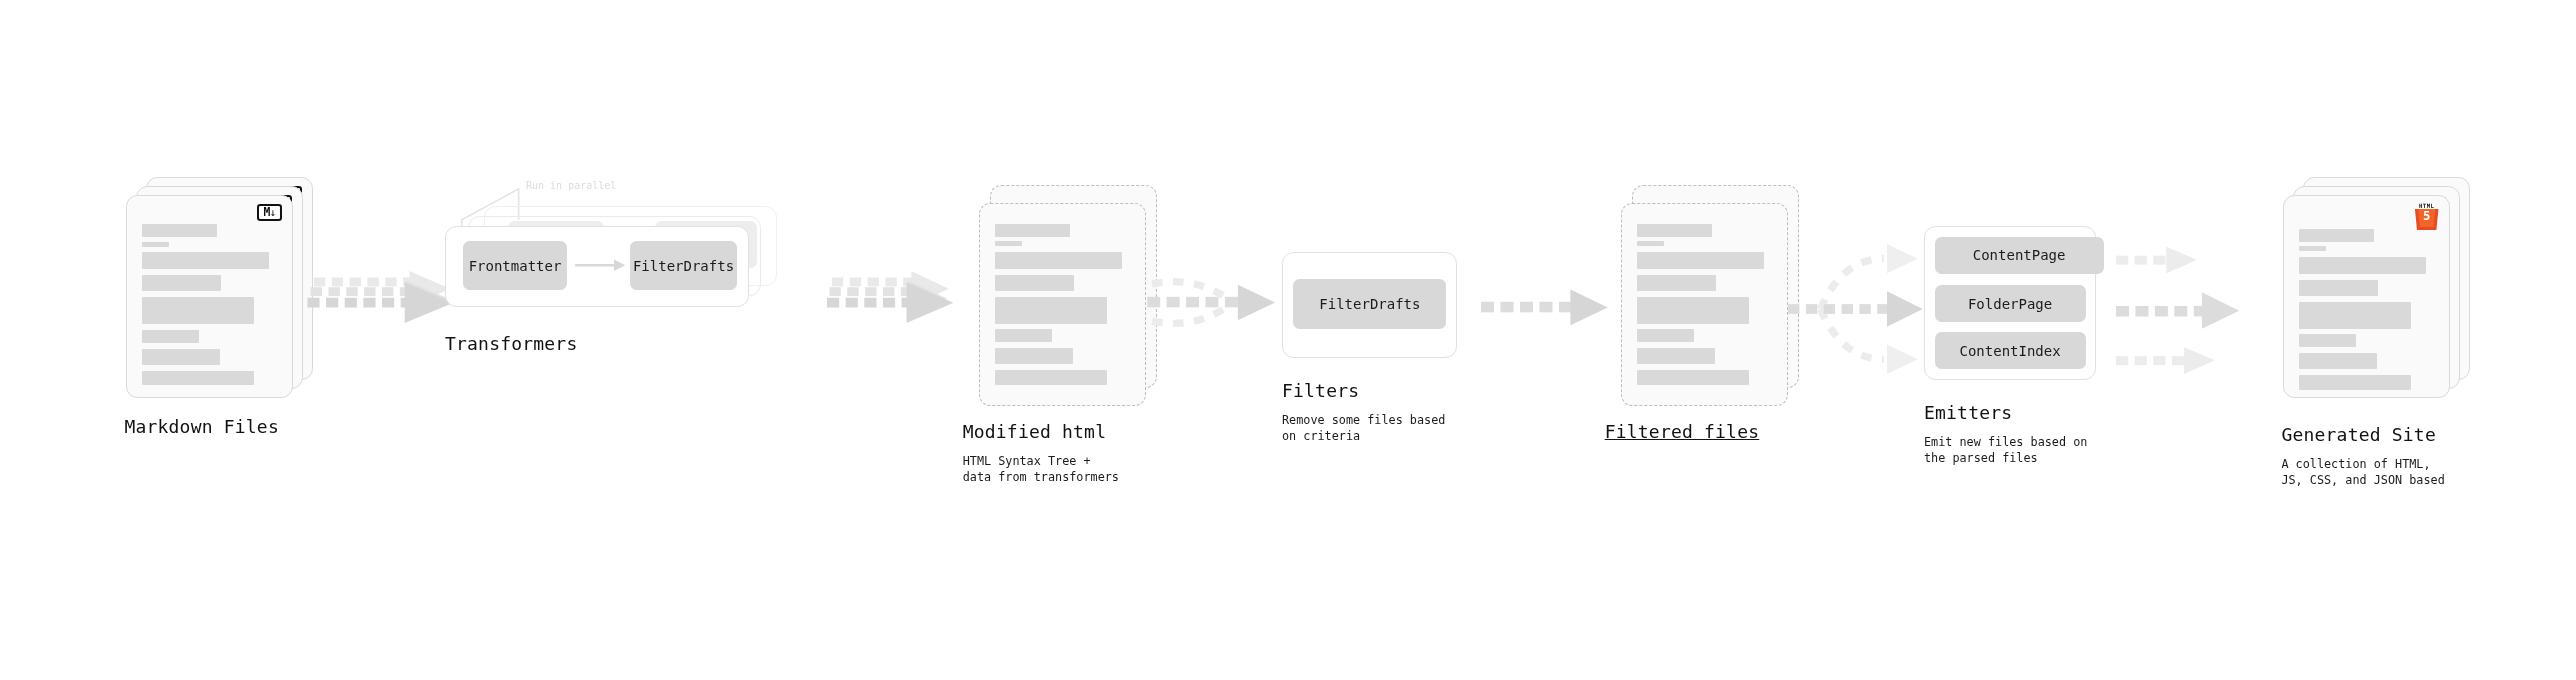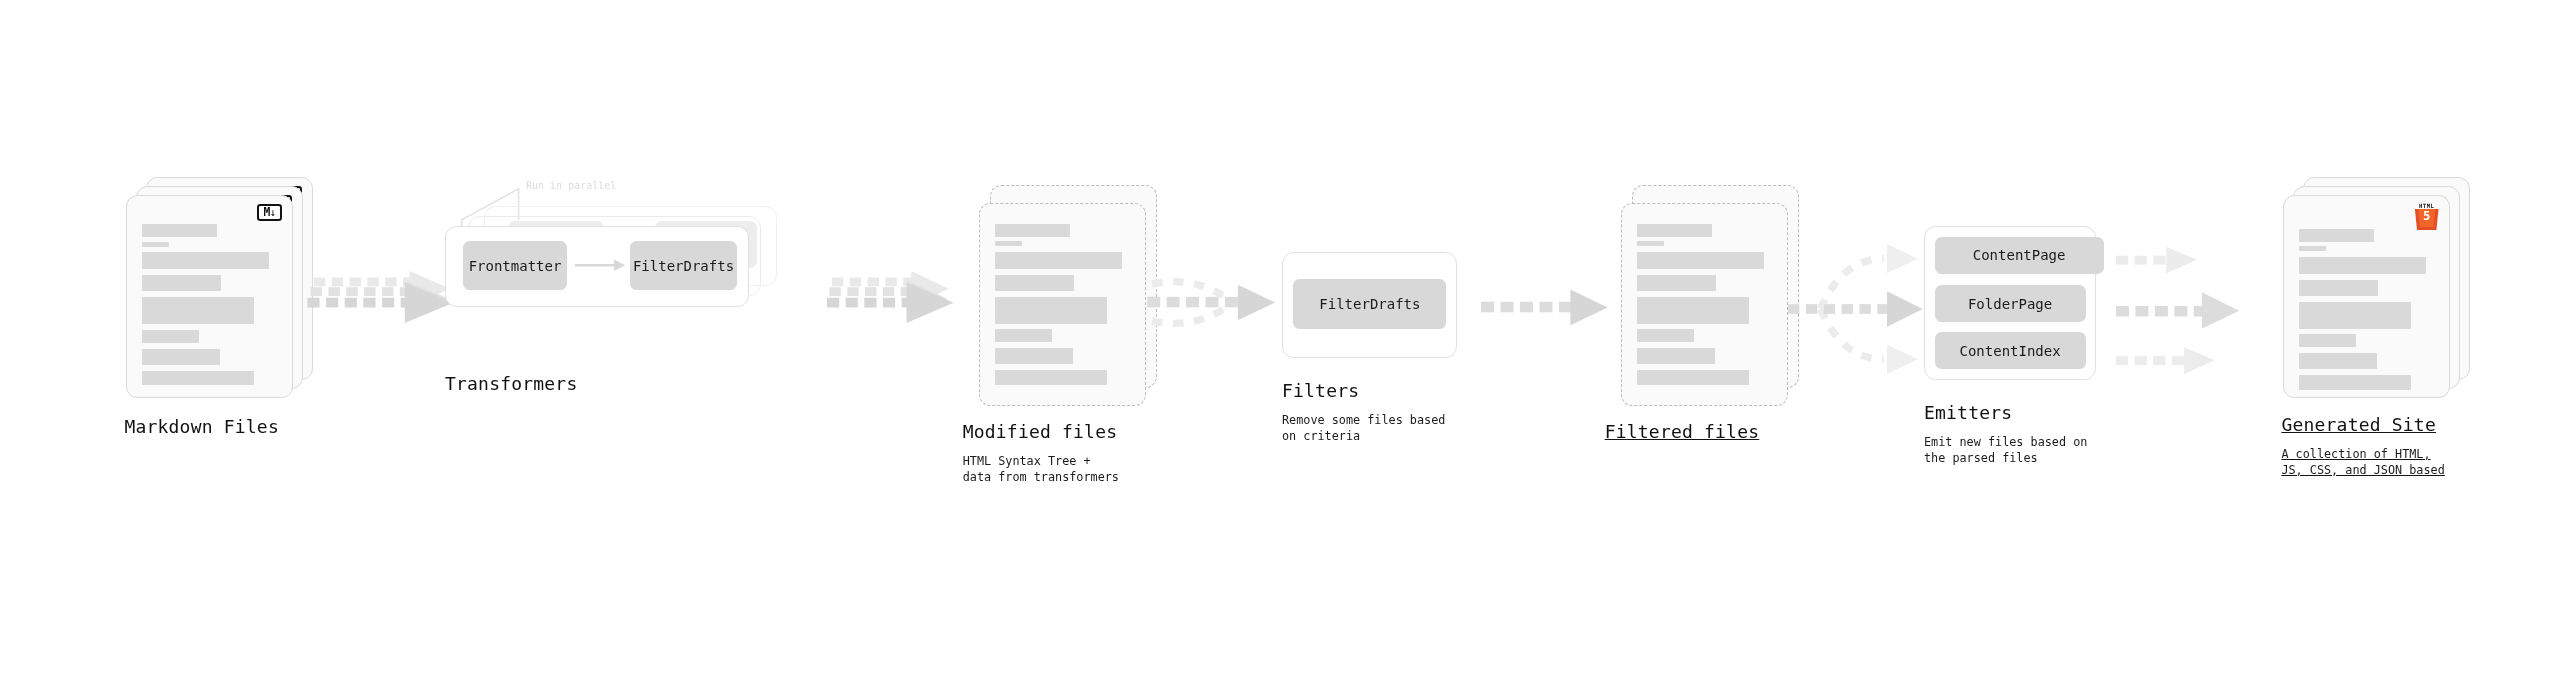--- a/index.html
+++ b/index.html
@@ -218,21 +218,21 @@
       <svg width="52" height="14.6" viewBox="0 0 64 18">
           <line x1="0" y1="9" x2="48" y2="9" stroke="#d8d8d8" stroke-width="3"></line>
           <polygon points="48,2 62,9 48,16" fill="#d8d8d8"></polygon>
         </svg>
     </div>
 
     <div class="chip" style="position:absolute;left:185px;top:46px;width:107px;height:49px;">
       <span>FilterDrafts</span>
     </div>
 
-    <div class="caption" style="left:0px;top:138px;margin-top:40px;">
+    <div class="caption" style="left:0px;top:138px;">
       <div class="cap-title">Transformers</div>
     </div>
   </div>
 
   <div class="arrow" style="left:827px;top:271px;">
     <svg width="146" height="73" viewBox="0 0 180 90">
       <g fill="#e9e9e9">
         <rect x="6" y="8" width="14" height="11"></rect>
           <rect x="28" y="8" width="14" height="11"></rect>
         <rect x="50" y="8" width="14" height="11"></rect>
@@ -270,21 +270,21 @@
           <div class="ln" style="width:58%;height:16.3px;"></div>
           <div class="ln" style="width:82%;height:27px;"></div>
           <div class="ln" style="width:42%;height:13px;"></div>
           <div class="ln" style="width:57%;height:16.3px;"></div>
           <div class="ln" style="width:82%;height:14.6px;"></div>
         </div>
       </div>
     </div>
 
     <div class="caption" style="left:-16.3px;top:218px;">
-      <div class="cap-title">Modified files</div>
+      <div class="cap-title">Modified html</div>
       <div class="cap-sub">HTML Syntax Tree +
 data from transformers</div>
     </div>
   </div>
 
   <div class="arrow" style="left:1147px;top:258px;">
     <svg width="138" height="89" viewBox="0 0 170 110">
       <g stroke="#ebebeb" stroke-width="9" stroke-linecap="butt" fill="none" stroke-dasharray="13 13">
         <path d="M6 32 C 48 24, 76 34, 108 55"></path>
         <path d="M6 78 C 48 86, 76 76, 108 55"></path>
@@ -441,21 +441,21 @@
           <div class="ln" style="width:93%;height:17px;margin-top:4.9px;"></div>
           <div class="ln" style="width:58%;height:16.3px;"></div>
           <div class="ln" style="width:82%;height:27px;"></div>
           <div class="ln" style="width:42%;height:13px;"></div>
           <div class="ln" style="width:57%;height:16.3px;"></div>
           <div class="ln" style="width:82%;height:14.6px;"></div>
         </div>
       </div>
     </div>
 
-    <div class="caption" style="left:-1.6px;top:219px;text-decoration:underline;">
+    <div class="caption" style="left:-1.6px;top:229px;">
       <div class="cap-title">Generated Site</div>
       <div class="cap-sub">A collection of HTML,
 JS, CSS, and JSON based</div>
     </div>
   </div>
 
 </div>
 
 
 </body></html>

